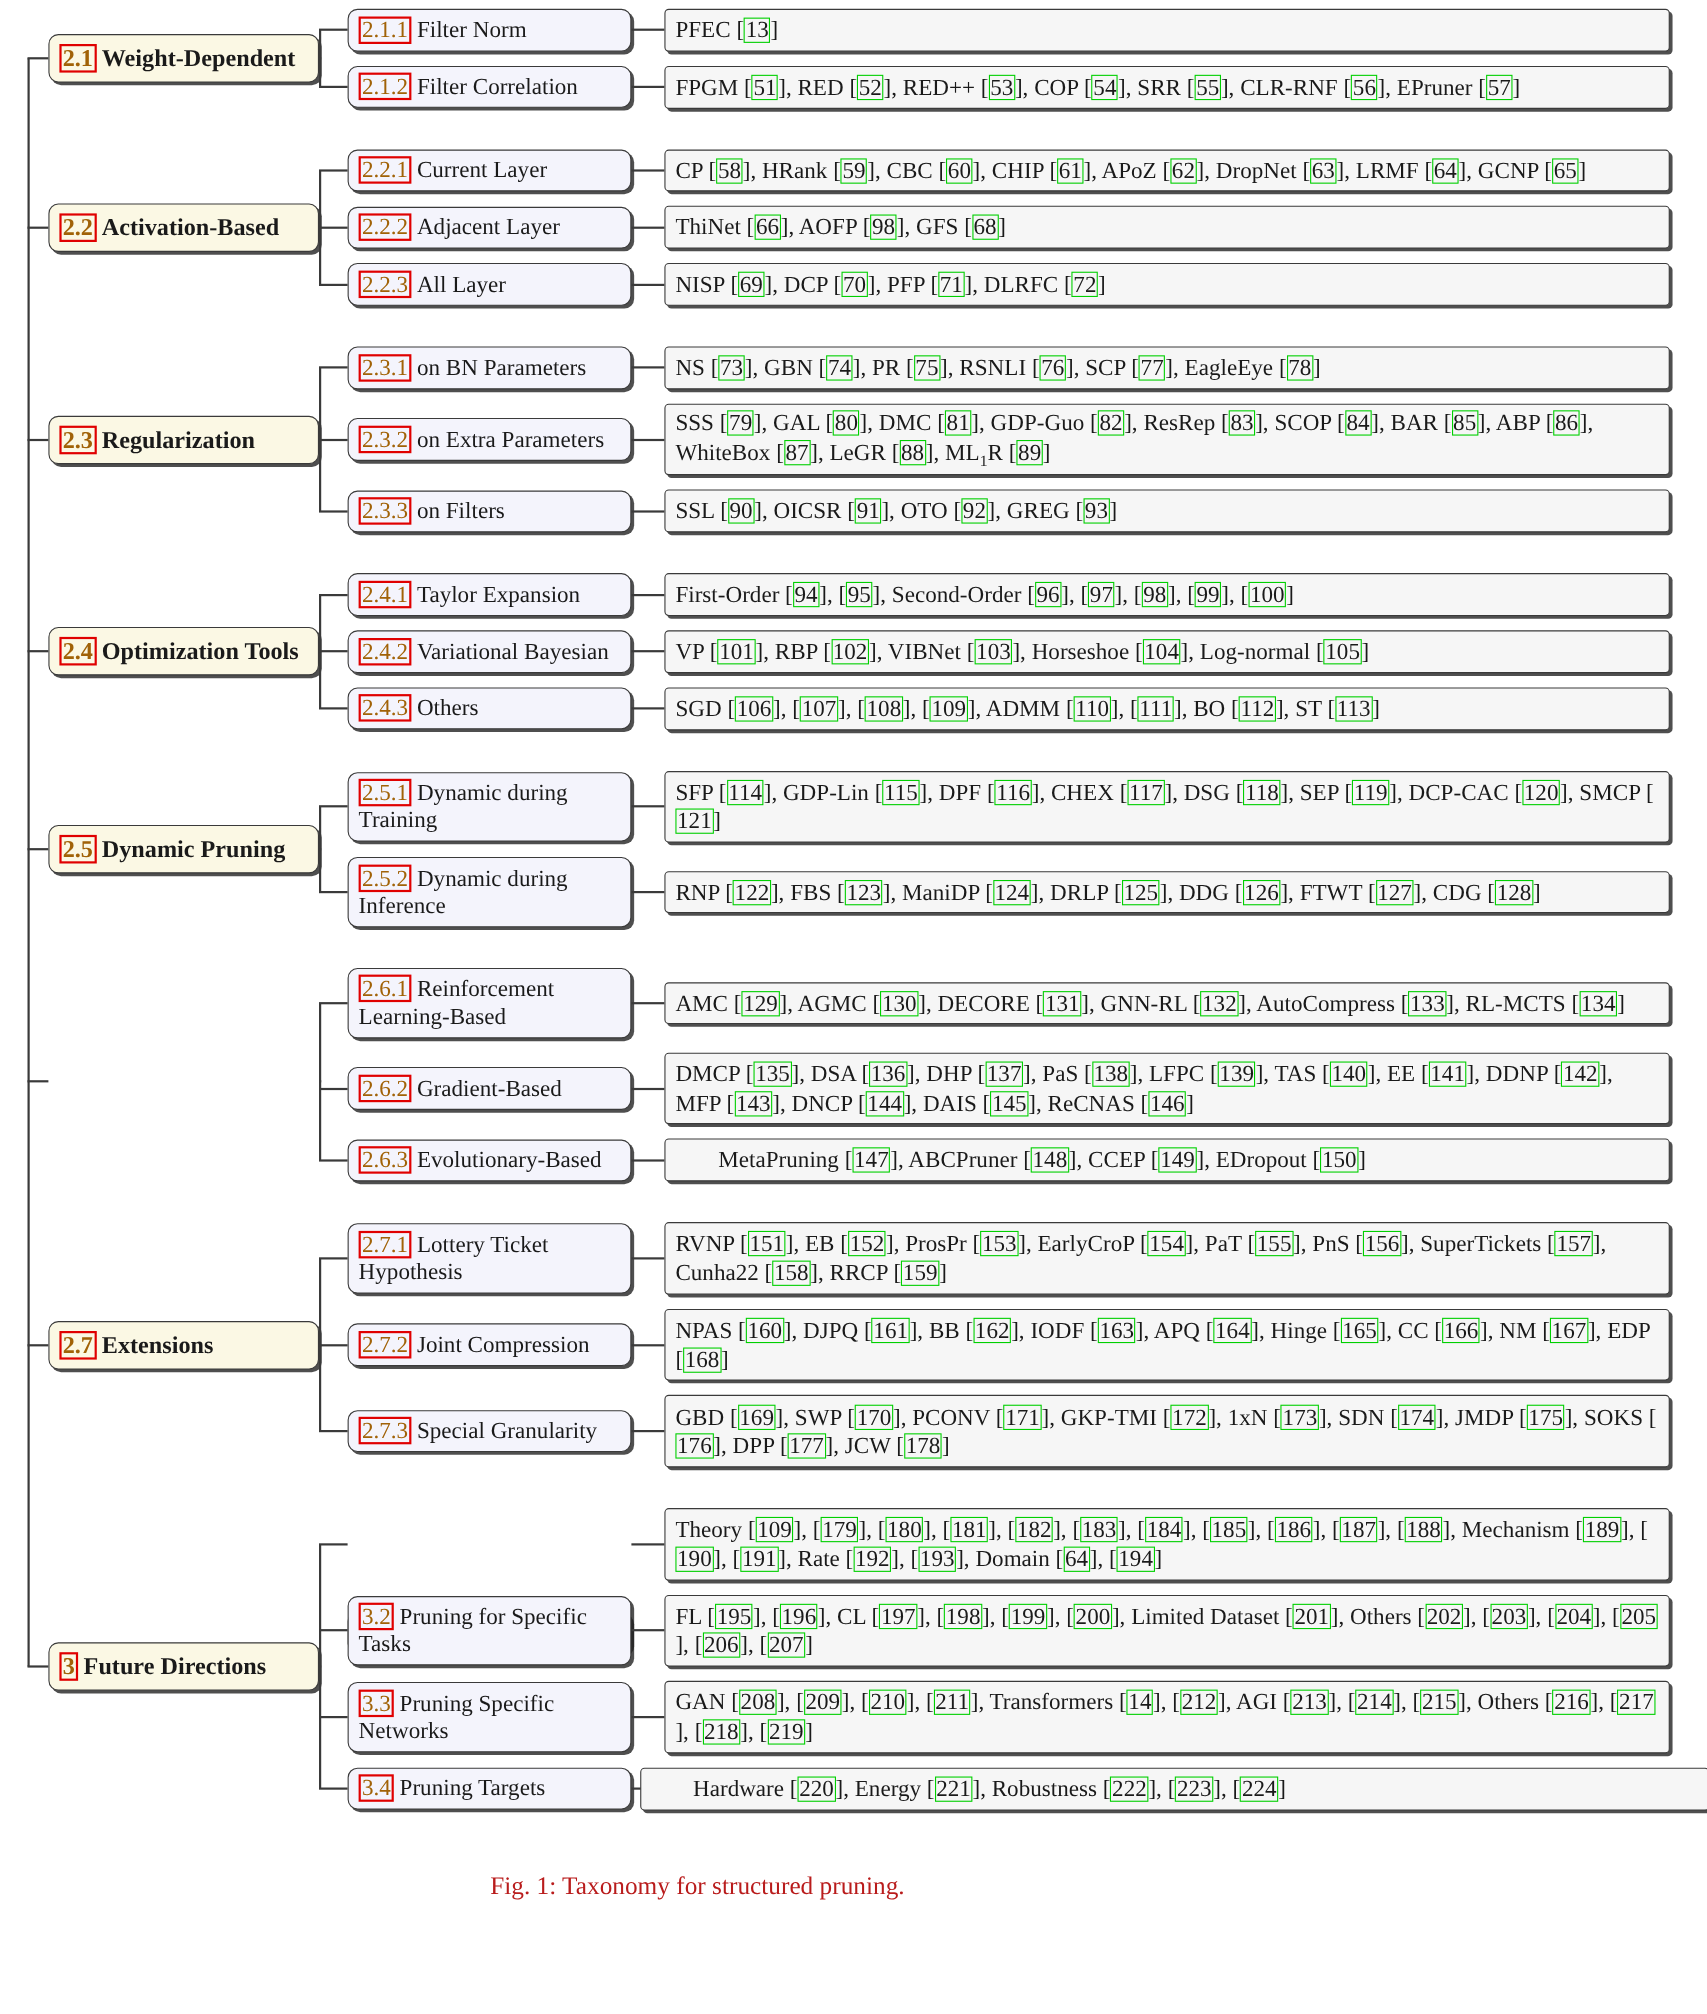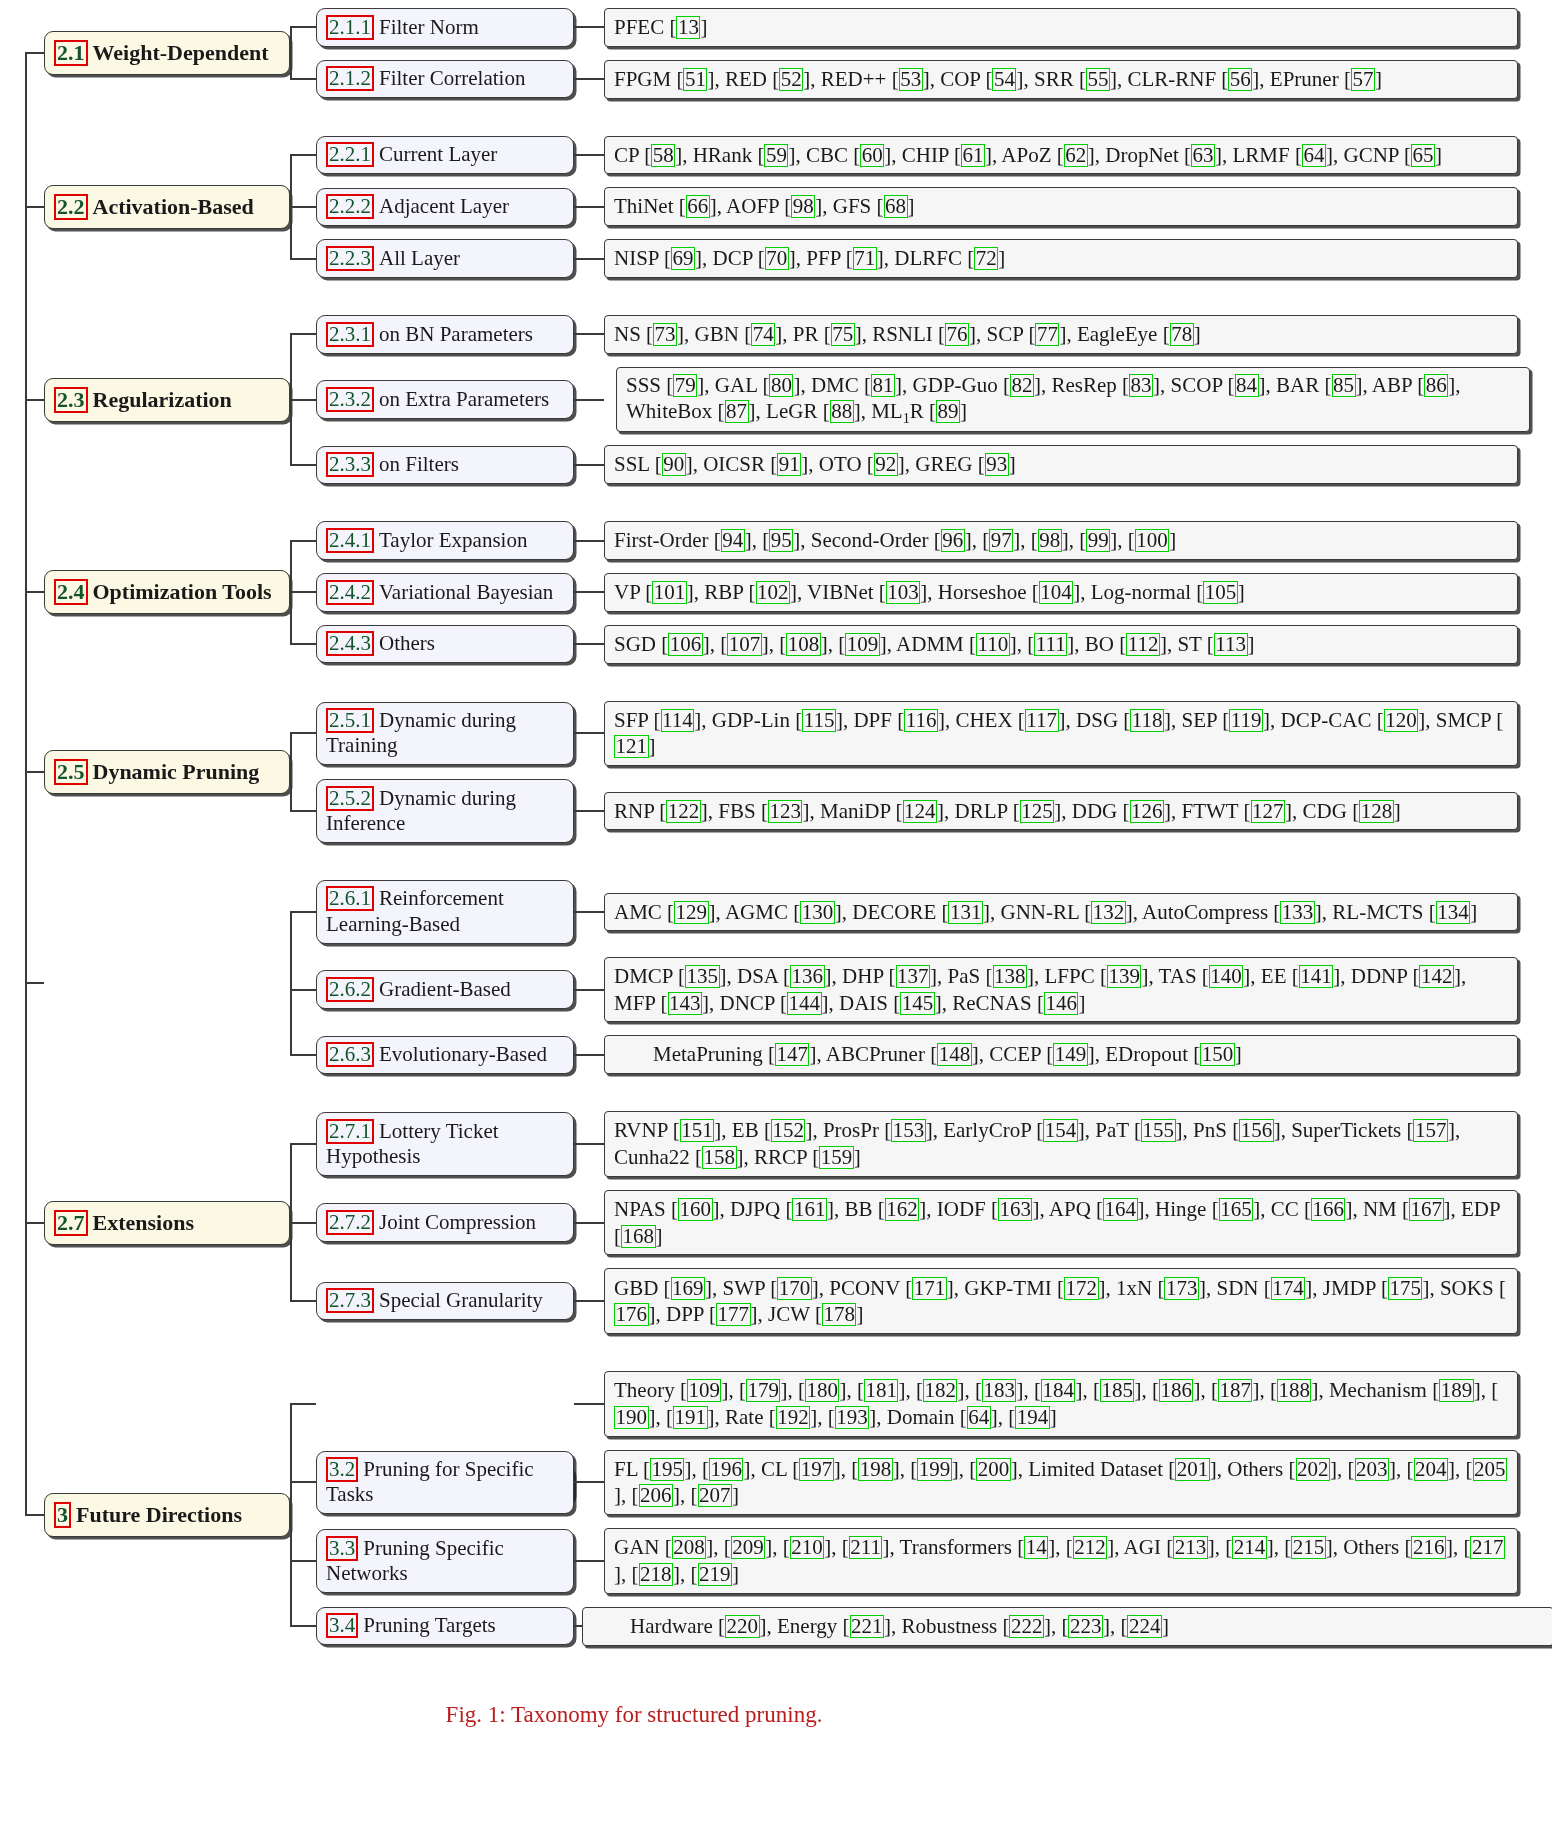--- a/index.html
+++ b/index.html
@@ -78,21 +78,21 @@
   }
   .leaf .txt { display: block; width: 100%; }
 
   
   .secnum {
     display: inline-block;
     border: 2px solid #E00000;
     padding: 0 1px;
     margin-right: 5px;
     line-height: 1.0;
-    color: #14532d;
+    color: #a16207;
   }
   .lvl1 .secnum { font-weight: bold; }
 
   .cite {
     display: inline-block;
     border: 1.6px solid #00D000;
     padding: 0 0.5px;
     line-height: 1.0;
     color: #1a1a1a;
   }
@@ -178,21 +178,21 @@
     </div>
     <div class="hline" style="left: 574px; top: 333.4px; width: 30px;"></div>
     <div class="node leaf" style="left: 604px; width: 914px; height: 38.8px; top: 315px;">
       <span class="txt">NS <span class="brk">[</span><span class="cite">73</span><span class="brk">]</span>, GBN <span class="brk">[</span><span class="cite">74</span><span class="brk">]</span>, PR <span class="brk">[</span><span class="cite">75</span><span class="brk">]</span>, RSNLI <span class="brk">[</span><span class="cite">76</span><span class="brk">]</span>, SCP <span class="brk">[</span><span class="cite">77</span><span class="brk">]</span>, EagleEye <span class="brk">[</span><span class="cite">78</span><span class="brk">]</span></span>
     </div>
     <div class="hline" style="left: 290px; top: 398.6px; width: 26px;"></div>
     <div class="node lvl2" style="left: 316px; width: 258px; height: 38.4px; top: 380.4px;">
       <div><span class="secnum">2.3.2</span><span>on Extra Parameters</span></div>
     </div>
     <div class="hline" style="left: 574px; top: 398.6px; width: 30px;"></div>
-    <div class="node leaf" style="left: 604px; width: 914px; height: 65.6px; top: 366.8px; margin-left: 12px;">
+    <div class="node leaf" style="left: 604px; width: 914px; height: 65.6px; top: 366.8px;">
       <span class="txt">SSS <span class="brk">[</span><span class="cite">79</span><span class="brk">]</span>, GAL <span class="brk">[</span><span class="cite">80</span><span class="brk">]</span>, DMC <span class="brk">[</span><span class="cite">81</span><span class="brk">]</span>, GDP-Guo <span class="brk">[</span><span class="cite">82</span><span class="brk">]</span>, ResRep <span class="brk">[</span><span class="cite">83</span><span class="brk">]</span>, SCOP <span class="brk">[</span><span class="cite">84</span><span class="brk">]</span>, BAR <span class="brk">[</span><span class="cite">85</span><span class="brk">]</span>, ABP <span class="brk">[</span><span class="cite">86</span><span class="brk">]</span>, WhiteBox <span class="brk">[</span><span class="cite">87</span><span class="brk">]</span>, LeGR <span class="brk">[</span><span class="cite">88</span><span class="brk">]</span>, ML<sub>1</sub>R <span class="brk">[</span><span class="cite">89</span><span class="brk">]</span></span>
     </div>
     <div class="hline" style="left: 290px; top: 463.8px; width: 26px;"></div>
     <div class="node lvl2" style="left: 316px; width: 258px; height: 38.4px; top: 445.6px;">
       <div><span class="secnum">2.3.3</span><span>on Filters</span></div>
     </div>
     <div class="hline" style="left: 574px; top: 463.8px; width: 30px;"></div>
     <div class="node leaf" style="left: 604px; width: 914px; height: 38.8px; top: 445.4px;">
       <span class="txt">SSL <span class="brk">[</span><span class="cite">90</span><span class="brk">]</span>, OICSR <span class="brk">[</span><span class="cite">91</span><span class="brk">]</span>, OTO <span class="brk">[</span><span class="cite">92</span><span class="brk">]</span>, GREG <span class="brk">[</span><span class="cite">93</span><span class="brk">]</span></span>
     </div>

